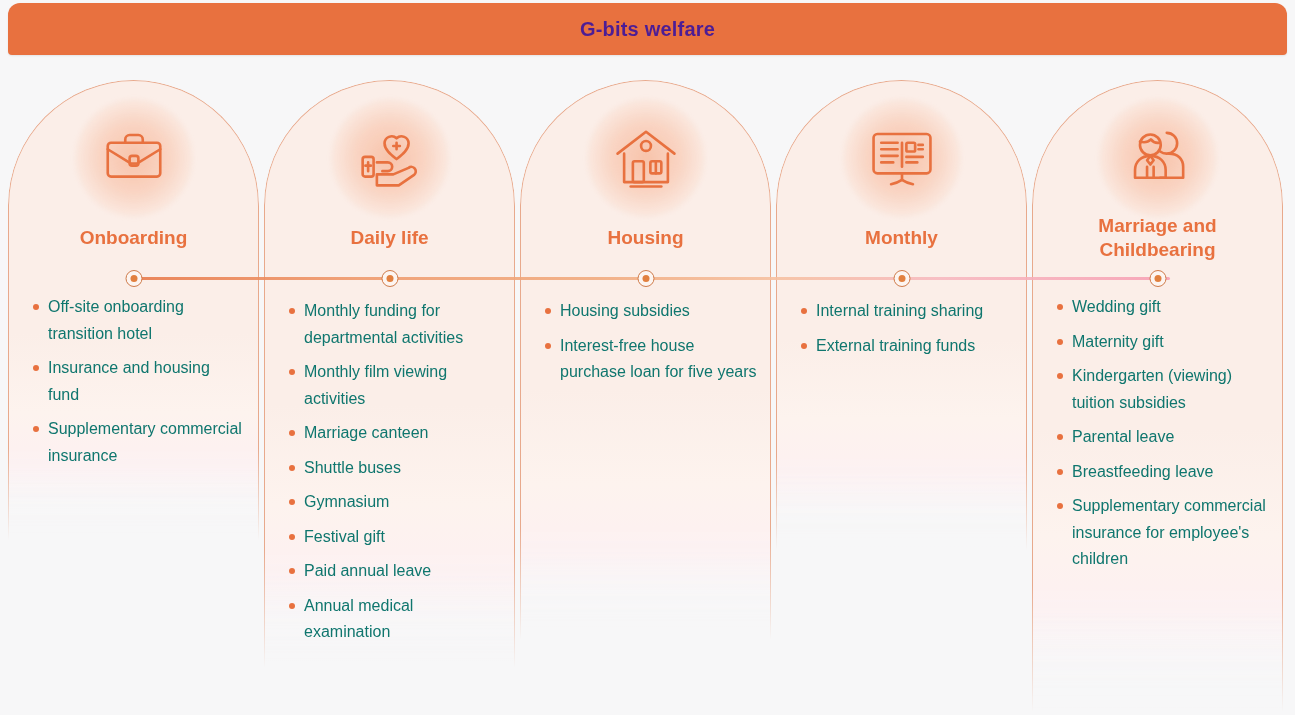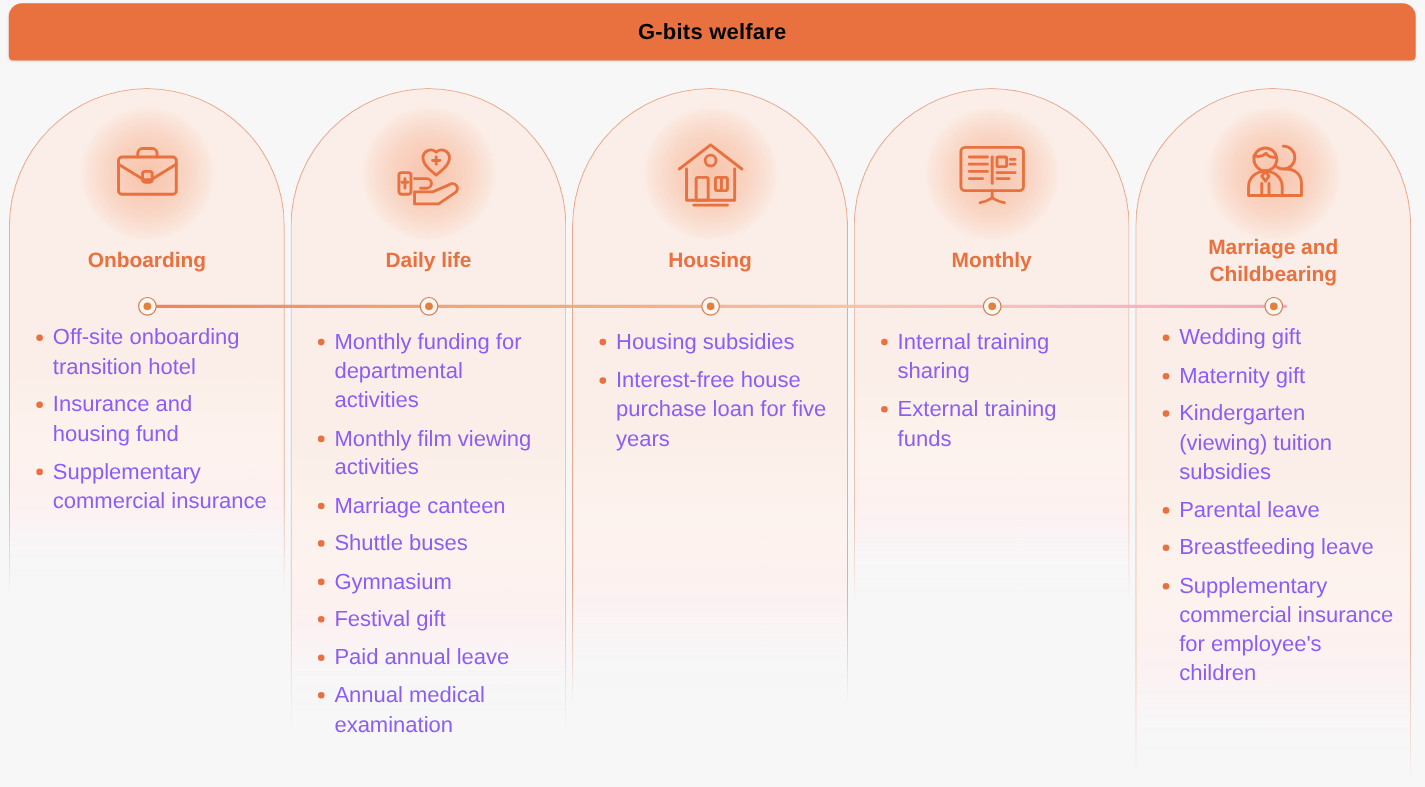--- a/index.html
+++ b/index.html
@@ -15,21 +15,21 @@
   
   .banner{
     position:absolute; left:8px; top:3px;
     width:1279px; height:52px;
     background:#e8713f;
     border-radius:12px 12px 4px 4px;
     display:flex; align-items:center; justify-content:center;
     box-shadow:0 1px 2px rgba(0,0,0,.08);
   }
   .banner-title{
-    color:#000000; font-size:20px; font-weight:bold;
+    color:#4c1d95; font-size:20px; font-weight:bold;
     letter-spacing:.2px;
   }
 
   
   .columns{
     position:absolute; left:8px; top:80px;
     width:1279px; height:632px;
     display:flex; gap:5px;
   }
   .col{
@@ -112,22 +112,22 @@
 
   
   .list{
     position:absolute; left:0; top:218px; width:251px;
     padding:0 14px 0 18px;
   }
   .item{
     position:relative;
     padding-left:22px;
     margin-bottom:8px;
-    color:#8b5cf6;
-    font-size:20px;
+    color:#0f766e;
+    font-size:16px;
     line-height:26.5px;
   }
   .item .bullet{
     position:absolute; left:7px; top:10px;
     width:6px; height:6px; border-radius:50%;
     background:#e8713f;
   }
 
   .col:nth-child(1) .list{ top:214px; }
   .col:nth-child(5) .list{ top:214px; }

